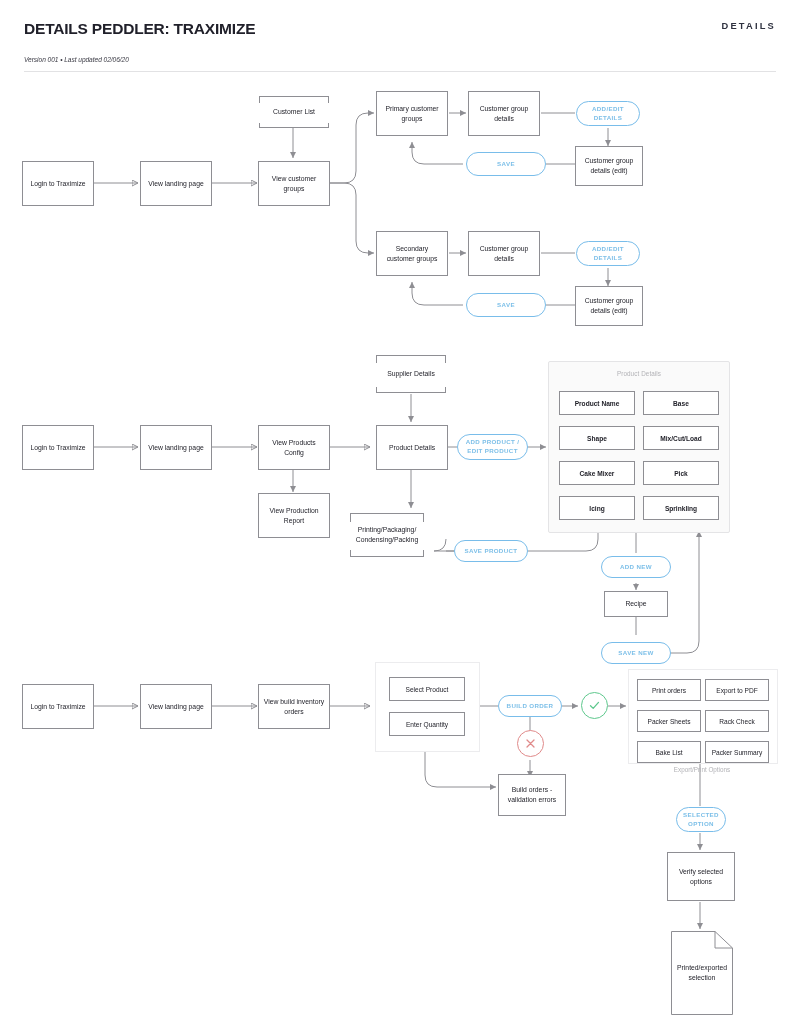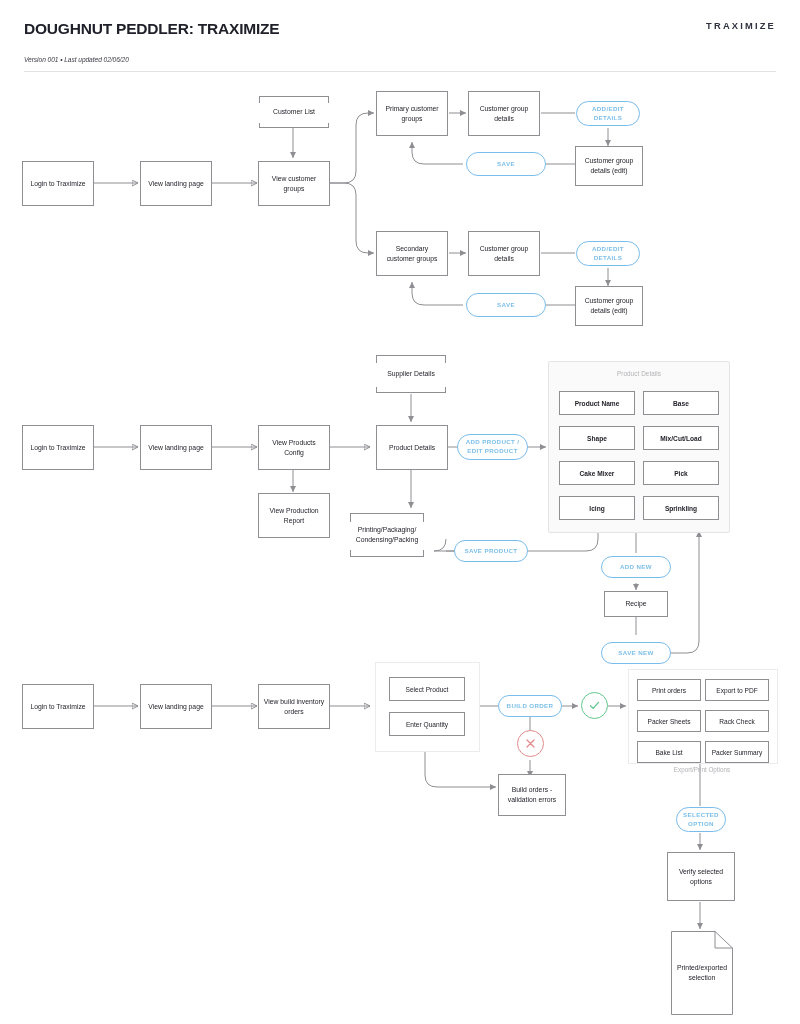--- a/index.html
+++ b/index.html
@@ -60,23 +60,23 @@
   .docshape{position:absolute;}
   .docshape .doc-label{
     position:absolute;left:0;right:0;top:50%;transform:translateY(-50%);
     text-align:center;font-size:6.8px;line-height:1.45;color:#23232b;
   }
 </style>
 </head>
 <body>
 
 <div id="header">
-  <div id="doc-title">DOUGHNUT PEDDLER: TRAXIMIZE</div>
+  <div id="doc-title">DETAILS PEDDLER: TRAXIMIZE</div>
   <div id="doc-version">Version 001 • Last updated 02/06/20</div>
-  <div id="brand-logo">TRAXIMIZE</div>
+  <div id="brand-logo">DETAILS</div>
   <div id="header-rule"></div>
 </div>
 
 <div id="canvas">
 
 <svg id="wires" viewBox="0 0 800 1024">
   <defs>
     <marker id="ar" markerWidth="7" markerHeight="7" refX="6" refY="3" orient="auto">
       <path d="M0,0 L6,3 L0,6 z" fill="#8e8e93"></path>
     </marker>

